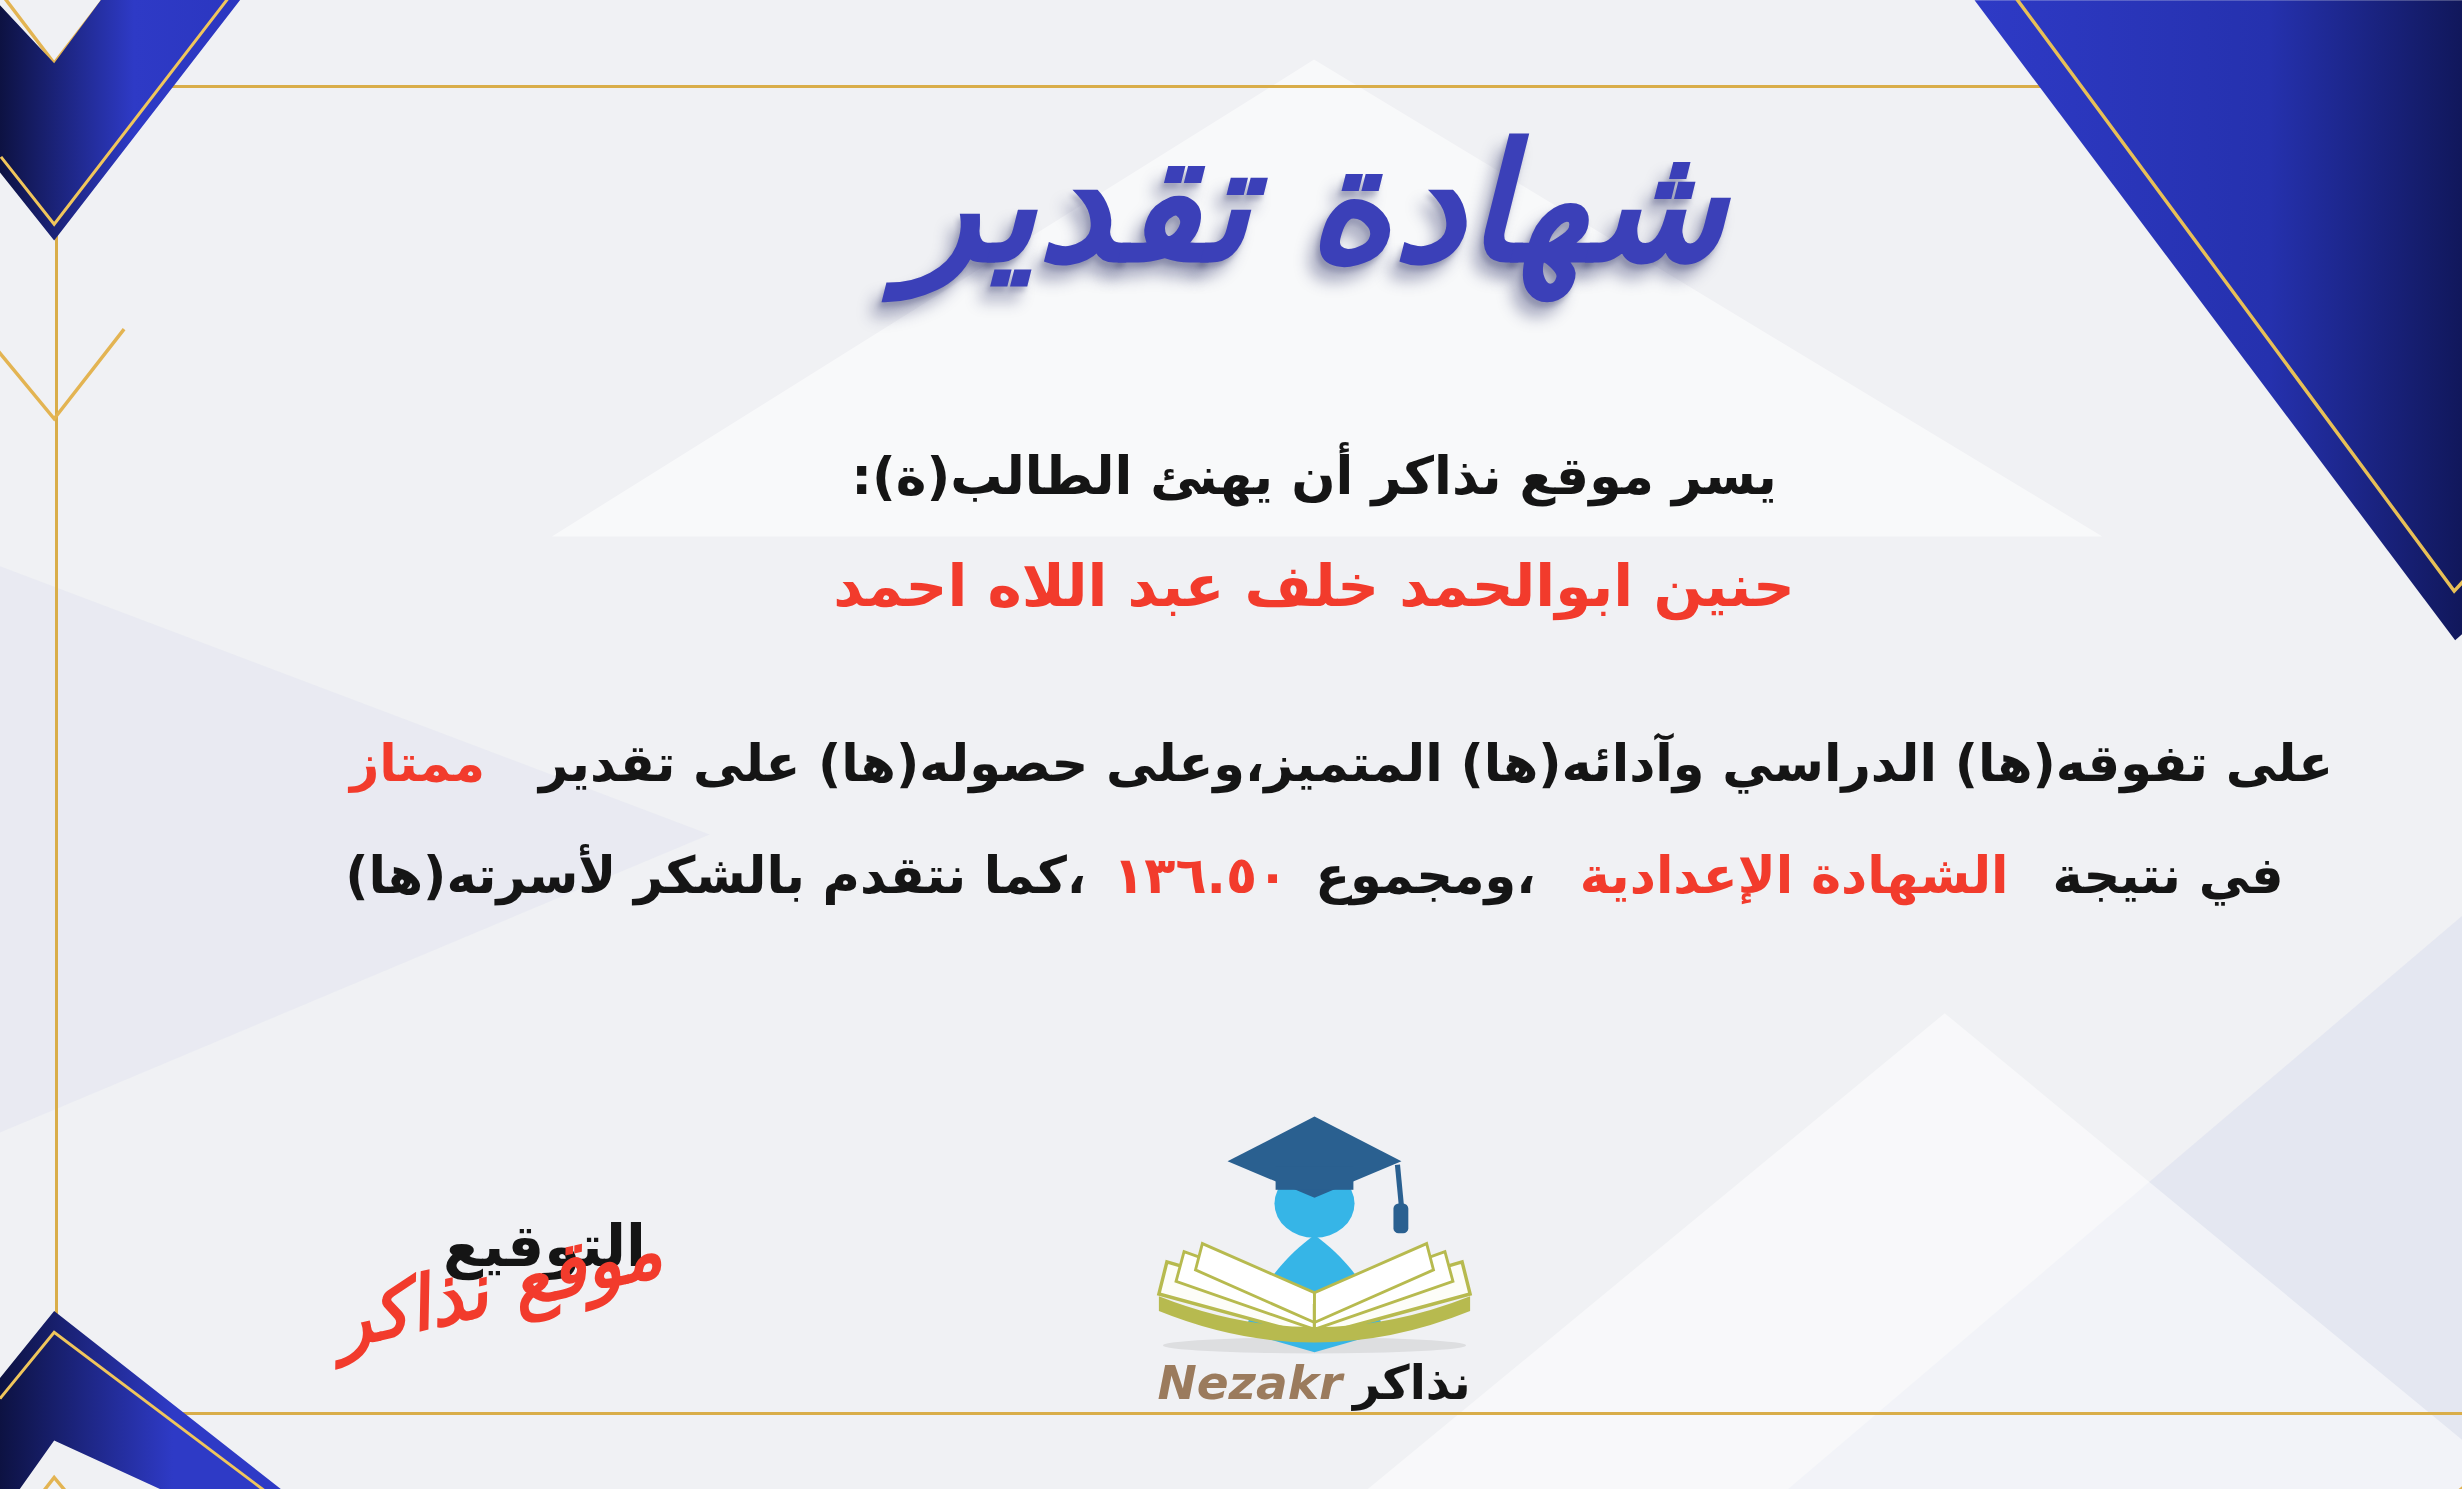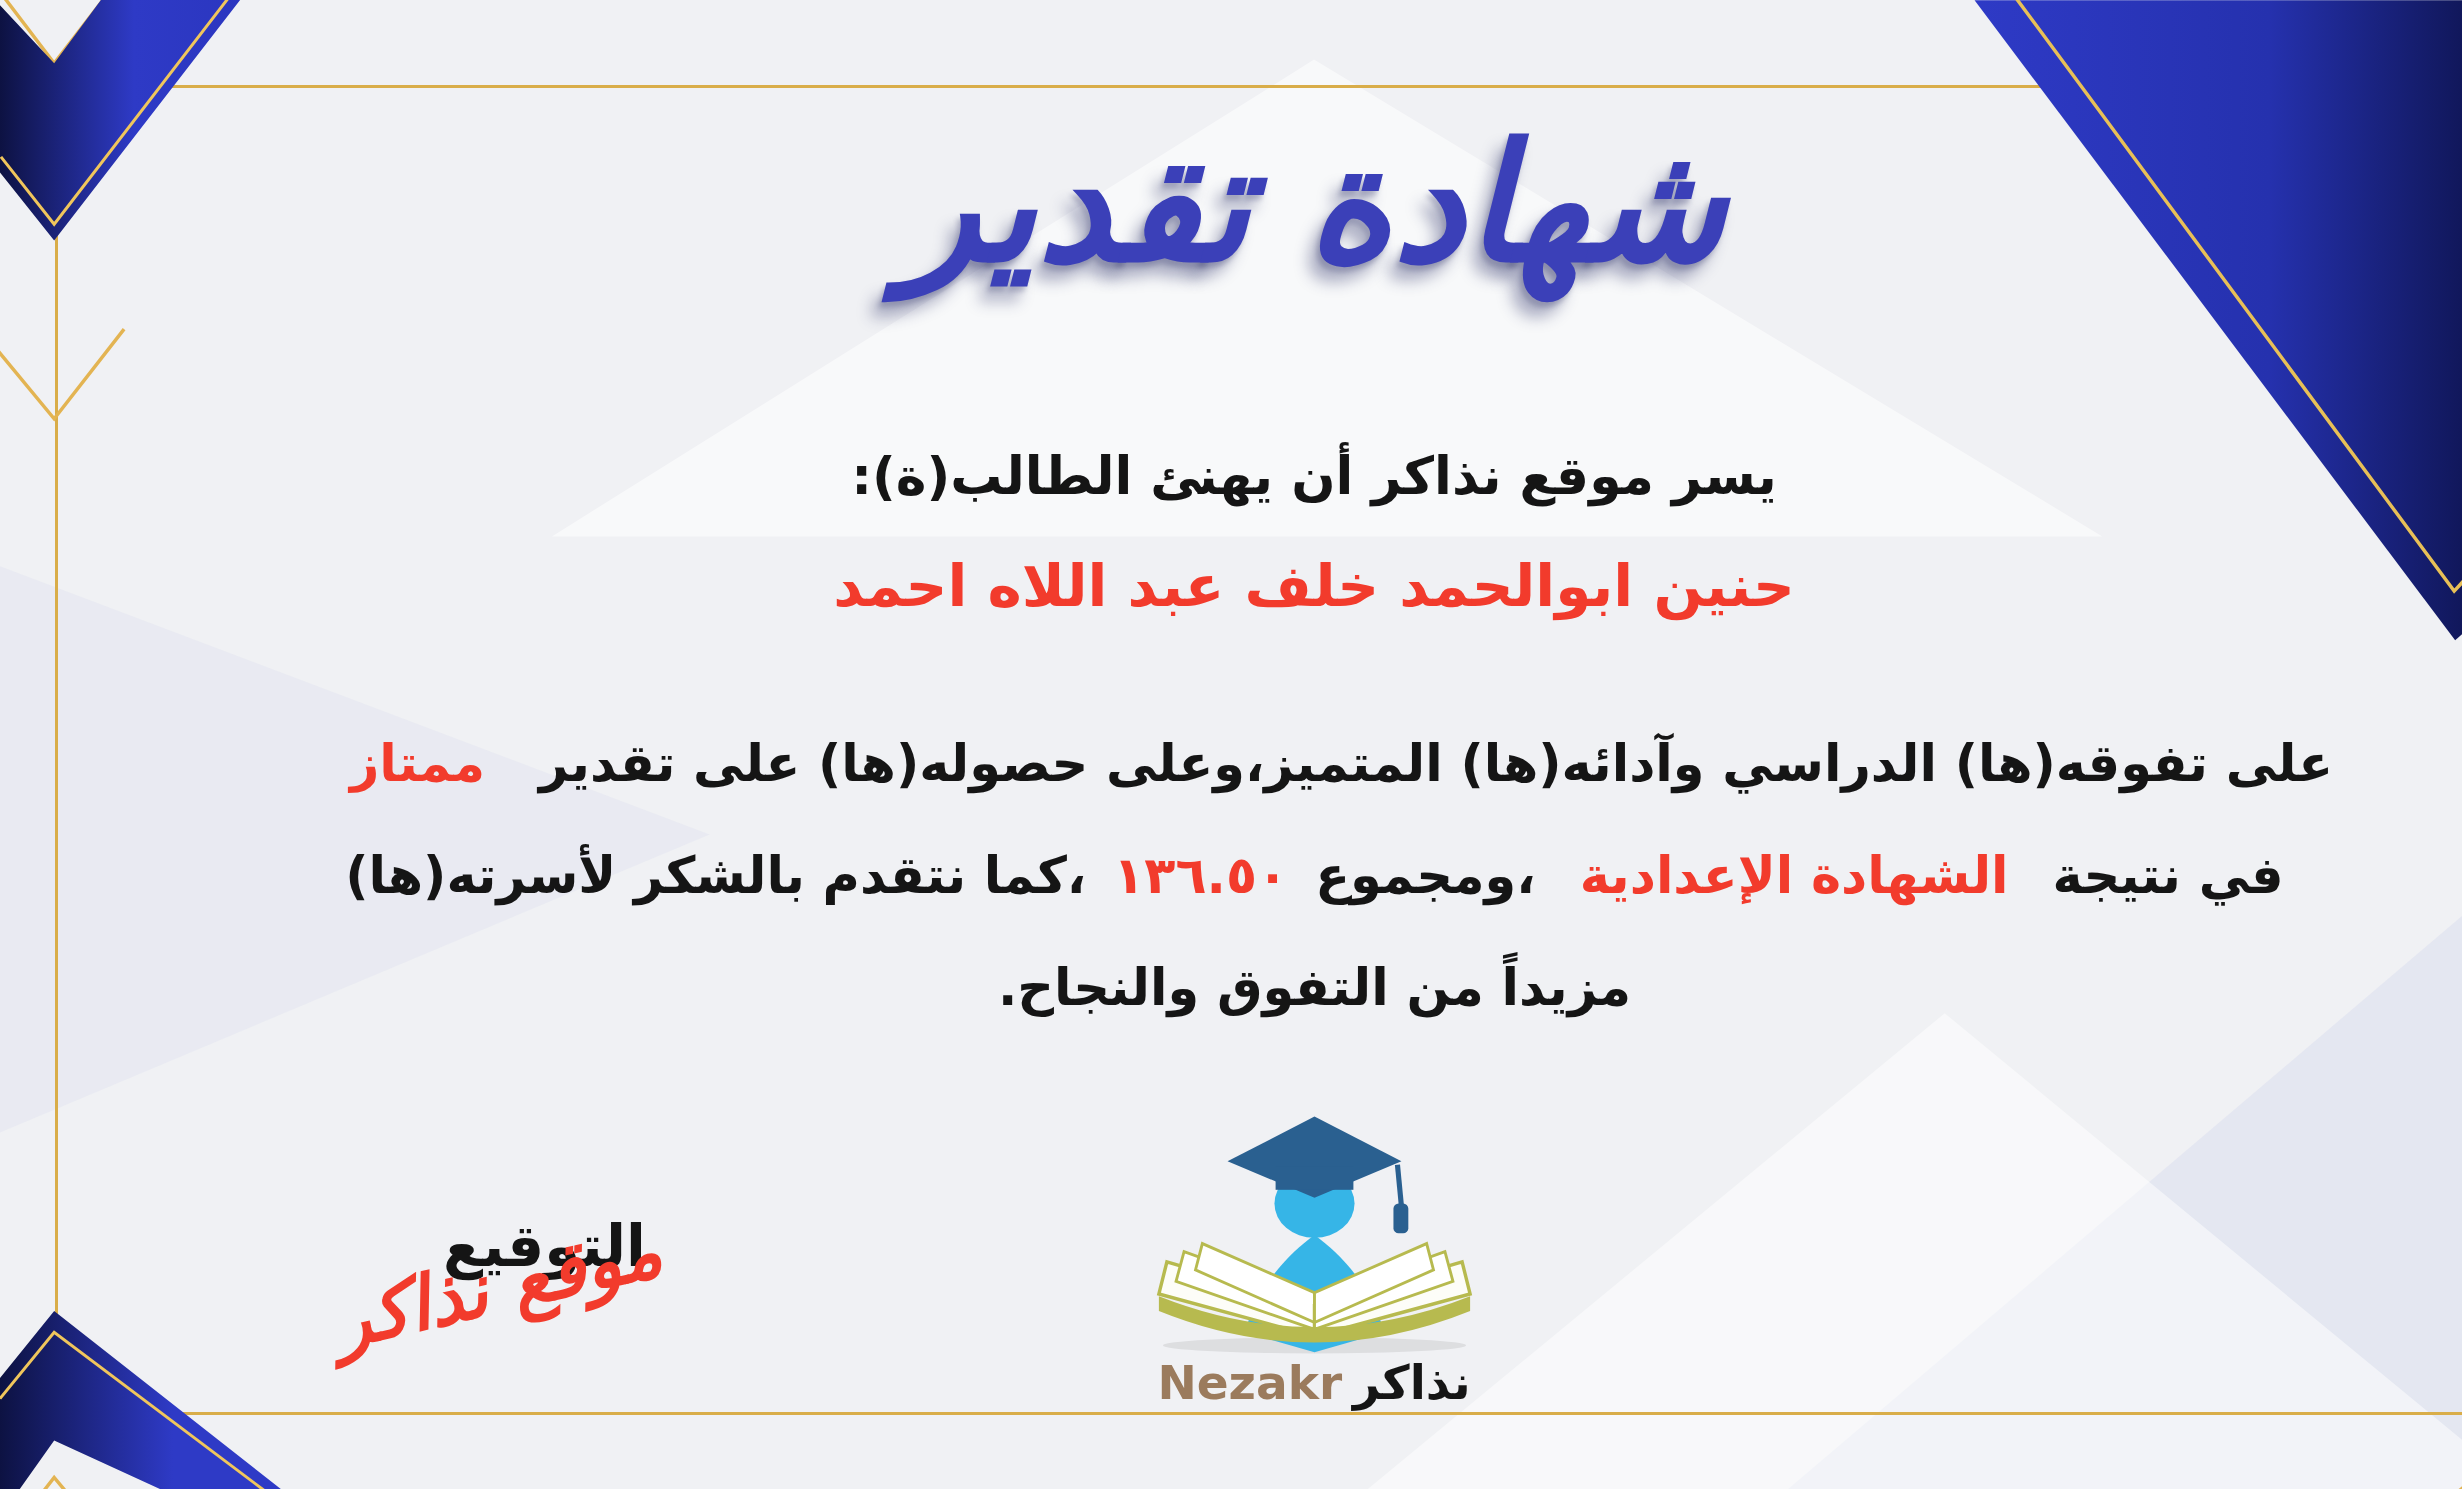--- a/index.html
+++ b/index.html
@@ -52,21 +52,21 @@
   .sig-script{
     position:absolute;left:310px;top:1231px;width:374px;
     font-size:74px;color:#f23b2c;font-style:italic;text-align:center;
     transform:rotate(-13deg);line-height:1.5;
   }
 
   
   .logo{position:absolute;left:50%;top:1112px;transform:translateX(-50%);width:424px;text-align:center;}
   .logo svg{display:block;margin:0 auto;}
   .wordmark{direction:ltr;margin-top:-3px;font-weight:bold;color:#9b7b5d;font-size:47px;letter-spacing:1px;white-space:nowrap;}
-  .wordmark .latin{letter-spacing:0;margin-top:12px;}
+  .wordmark .latin{font-style:italic;letter-spacing:0;margin-top:12px;}
   .wordmark .arab{margin-left:11px;}
 </style>
 </head>
 <body>
 
 <div id="canvas">
 
   <div class="facet f1"></div>
   <div class="facet f2"></div>
   <div class="facet f3"></div>
@@ -133,21 +133,20 @@
 
   <div class="center ar student-name">حنين ابوالحمد خلف عبد اللاه احمد</div>
 
   <div class="body-par ar">
     <span class="body-line">
       <span>على تفوقه(ها) الدراسي وآدائه(ها) المتميز،وعلى حصوله(ها) على تقدير</span><span class="red gap-lg">ممتاز</span>
     </span>
     <span class="body-line">
       <span>في نتيجة</span><span class="red gap-md">الشهادة الإعدادية</span><span>،ومجموع</span><span class="red gap-sm">١٣٦.٥٠</span><span>،كما نتقدم بالشكر لأسرته(ها)</span>
     </span>
-    <span class="body-line">مزيداً من التفوق والنجاح.</span>
   </div>
 
   <div class="ar sig-label">التوقيع</div>
   <div class="ar sig-script">موقع نذاكر</div>
 
   <div class="logo">
     <svg width="345" height="246" viewBox="0 0 600 430">
 
       <ellipse cx="300" cy="408" rx="265" ry="14" fill="rgba(0,0,0,0.08)"></ellipse>
 

